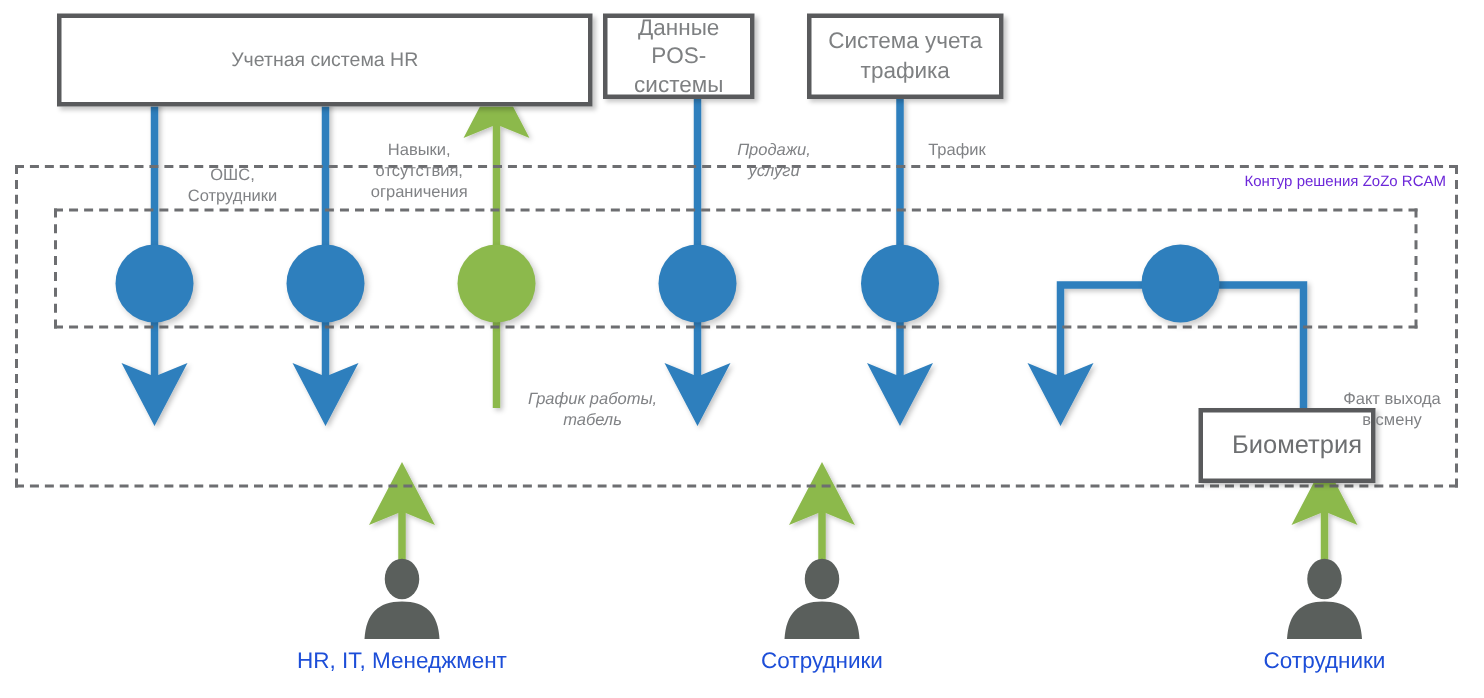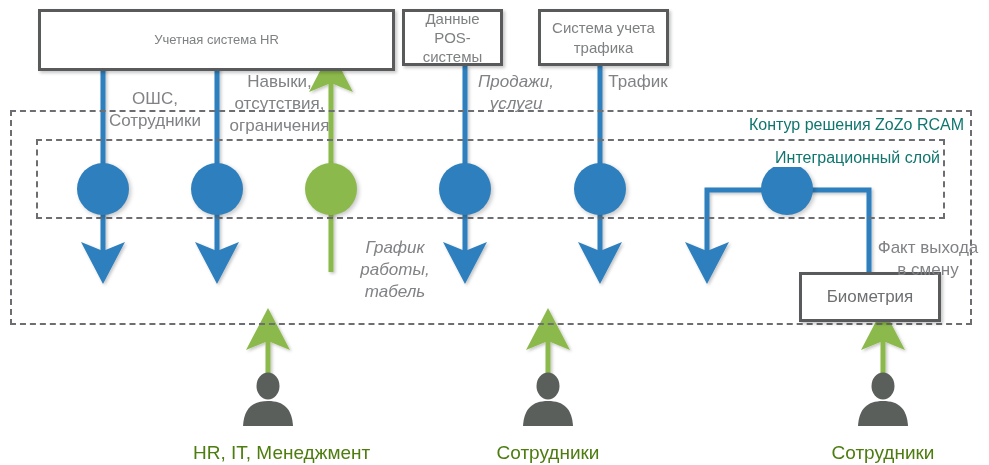--- a/index.html
+++ b/index.html
@@ -31,37 +31,37 @@
     color:#7e8082;
     box-shadow:2px 2px 3px rgba(0,0,0,0.22);
     z-index:4;
   }
   .box .box-label{display:block;padding:0 6px;}
 
   .box-hr{left:38px;  top:9px;  width:357px; height:62px; font-size:13px;}
   .box-pos{left:402px;top:9px;  width:101px; height:57px; font-size:15px;}
   .box-traffic{left:538px;top:9px;width:131px; height:57px; font-size:15px;}
   .box-rcam{left:38px; top:272px;width:741px;height:50px; font-size:15px;}
-  .box-bio{left:799px;top:272px;width:142px;height:50px; font-size:17px; color:#6d6f71;}
+  .box-bio{left:799px;top:272px;width:118px;height:50px; font-size:17px; color:#6d6f71;justify-content:flex-end;}
 
   
   .dashed{
     position:absolute;
     box-sizing:border-box;
     border:2px dashed #6d6e71;
     background:transparent;
     z-index:1;
   }
   .dashed-outer{left:10px; top:110px; width:962px; height:215px;}
   .dashed-inner{left:36px; top:139px; width:909px; height:80px;}
 
   .dashed-label{
     position:absolute;
-    font-size:16px;
-    color:#0f766e;
+    font-size:10px;
+    color:#6d28d9;
     white-space:nowrap;
     z-index:6;
     background:#ffffff;
     padding:0 3px;
   }
   .lbl-outer{right:22px; top:116px;}
   .lbl-inner{right:46px; top:149px;}
 
   
   .node{
@@ -70,54 +70,54 @@
     border-radius:50%;
     z-index:5;
     box-shadow:2px 2px 4px rgba(0,0,0,0.22);
   }
   .node-blue{background:#2e7fbd;}
   .node-green{background:#8cb94c;}
 
   
   .flow-label{
     position:absolute;
-    font-size:17px;
+    font-size:11px;
     color:#808285;
     text-align:center;
     line-height:1.28;
     white-space:pre-line;
     z-index:6;
+    margin-top:22px;
   }
 
   
   .actor{
     position:absolute;
     width:150px;
     text-align:center;
     z-index:5;
   }
   .actor-glyph{display:block;height:58px;}
   .actor-label{
     display:block;
-    font-size:19px;
-    color:#4d7c0f;
-    margin-top:14px;
+    font-size:15px;
+    color:#1d4ed8;
+    margin-top:4px;
     white-space:nowrap;
   }
 </style>
 </head>
 <body>
 
 <div id="stage">
 
   <div class="dashed dashed-outer"></div>
   <div class="dashed dashed-inner"></div>
 
   <div class="dashed-label lbl-outer">Контур решения ZoZo RCAM</div>
-  <div class="dashed-label lbl-inner">Интеграционный слой</div>
 
   <svg id="svg-layer" viewBox="0 0 989 465" xmlns="http://www.w3.org/2000/svg">
     <defs>
       <marker id="ah-blue" markerWidth="10" markerHeight="10" refX="4.6" refY="5" orient="auto" markerUnits="strokeWidth">
         <path d="M0.6,0.6 L9,5 L0.6,9.4 L2.4,5 Z" fill="#2e7fbd"></path>
       </marker>
       <marker id="ah-green" markerWidth="10" markerHeight="10" refX="4.6" refY="5" orient="auto" markerUnits="strokeWidth">
         <path d="M0.6,0.6 L9,5 L0.6,9.4 L2.4,5 Z" fill="#8cb94c"></path>
       </marker>
       <filter id="softshadow" x="-40%" y="-40%" width="200%" height="200%">

